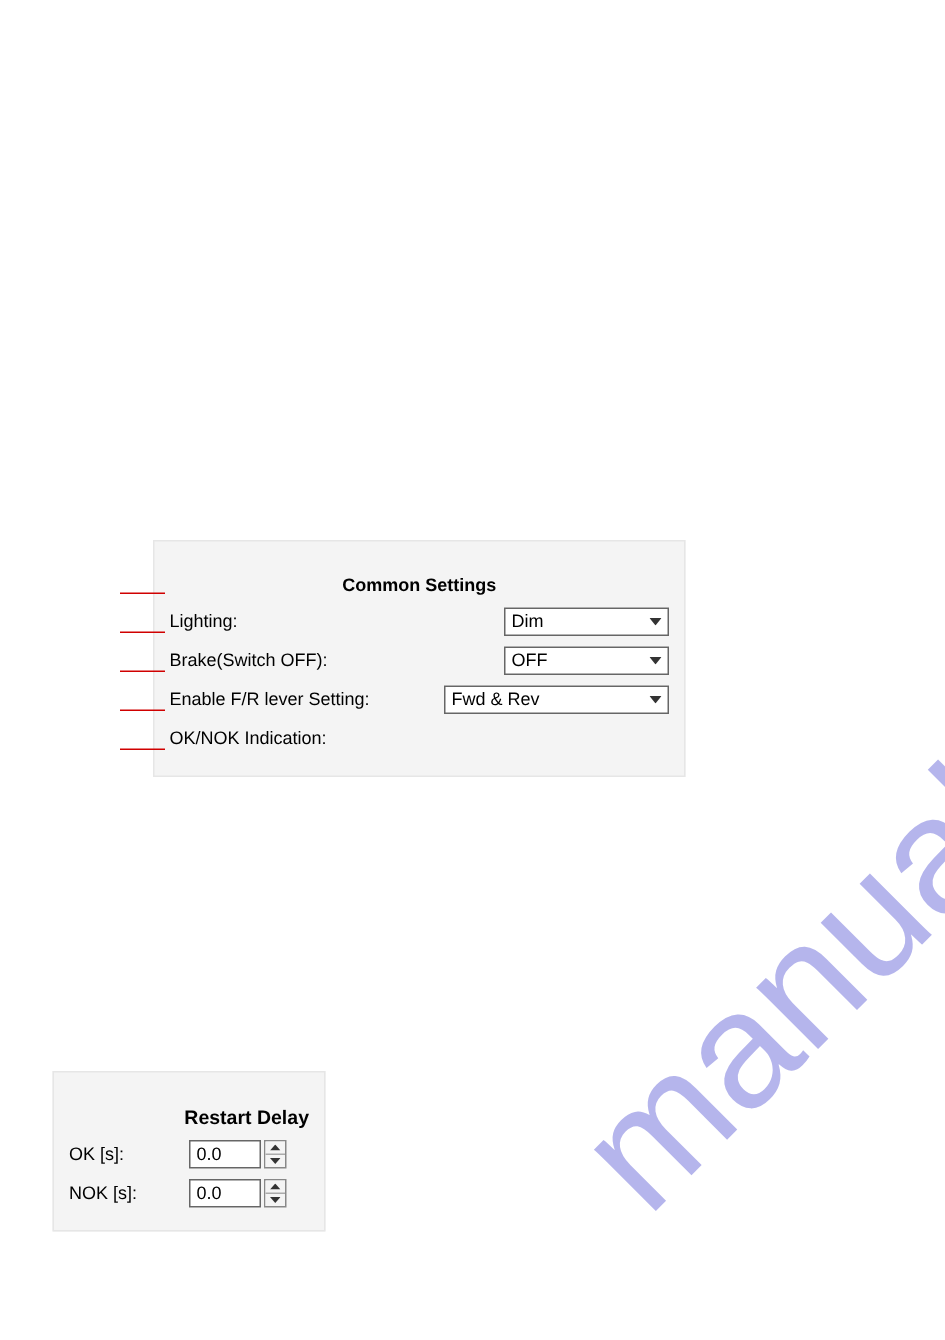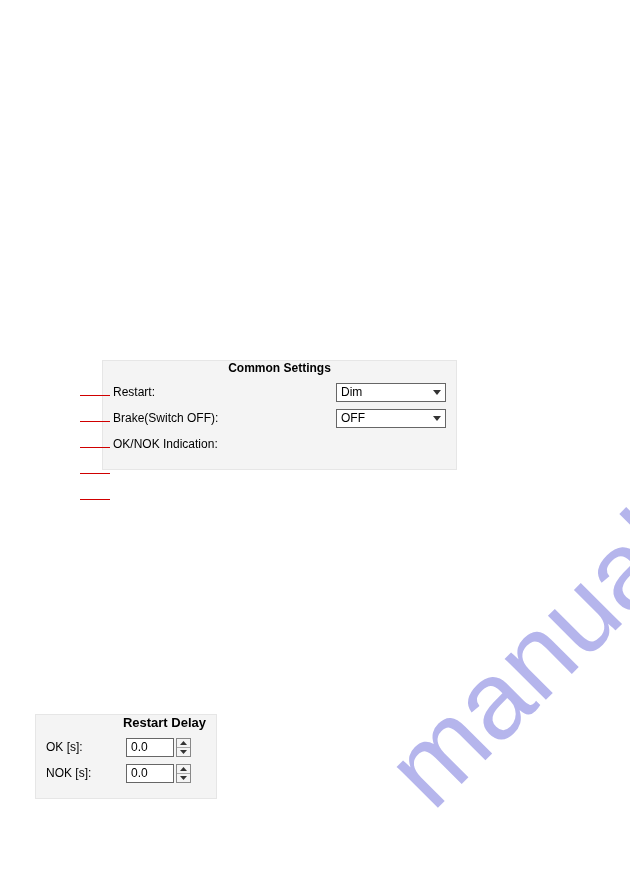--- a/index.html
+++ b/index.html
@@ -31,21 +31,21 @@
     letter-spacing: 0px;
     font-family: Arial, sans-serif;
   }
 
   
   .panel {
     position: absolute;
     background: #f4f4f4;
     border: 1px solid #e6e6e6;
     box-sizing: border-box;
-    padding: 0 10px 10px 10px;
+    padding: 22px 10px 10px 10px;
   }
 
   .panel-title {
     text-align: center;
     font-weight: bold;
     font-size: 12px;
     margin-bottom: 6px;
   }
 
   .row {
@@ -187,21 +187,21 @@
 </style>
 </head>
 <body>
 
 <div class="watermark">manualshive.com</div>
 
 <div id="common-panel" class="panel">
   <div class="panel-title">Common Settings</div>
 
   <div class="row">
-    <span class="label">Restart:</span>
+    <span class="label">Lighting:</span>
     <span class="spacer"></span>
     <div class="dropdown w110">
       <span class="dd-value">Dim</span>
       <span class="dd-arrow">
         <svg viewBox="0 0 8 5">
             <path d="M0 0 L8 0 L4 5 Z" fill="#333"></path>
           </svg>
       </span>
     </div>
   </div>
@@ -213,20 +213,32 @@
     <div class="dropdown w110">
       <span class="dd-value">OFF</span>
       <span class="dd-arrow">
         <svg viewBox="0 0 8 5">
             <path d="M0 0 L8 0 L4 5 Z" fill="#333"></path>
           </svg>
       </span>
     </div>
   </div>
 
+  <div class="row">
+    <span class="label">Enable F/R lever Setting:</span>
+    <span class="spacer"></span>
+    <div class="dropdown w150">
+      <span class="dd-value">Fwd &amp; Rev</span>
+      <span class="dd-arrow">
+        <svg viewBox="0 0 8 5">
+            <path d="M0 0 L8 0 L4 5 Z" fill="#333"></path>
+          </svg>
+      </span>
+    </div>
+  </div>
 
   <div class="row">
     <span class="label">OK/NOK Indication:</span>
     <span class="spacer"></span>
   </div>
 </div>
 
 <div class="leader" style="top:395px; left:80px; width:30px;"></div>
 <div class="leader" style="top:421px; left:80px; width:30px;"></div>
 <div class="leader" style="top:447px; left:80px; width:30px;"></div>

